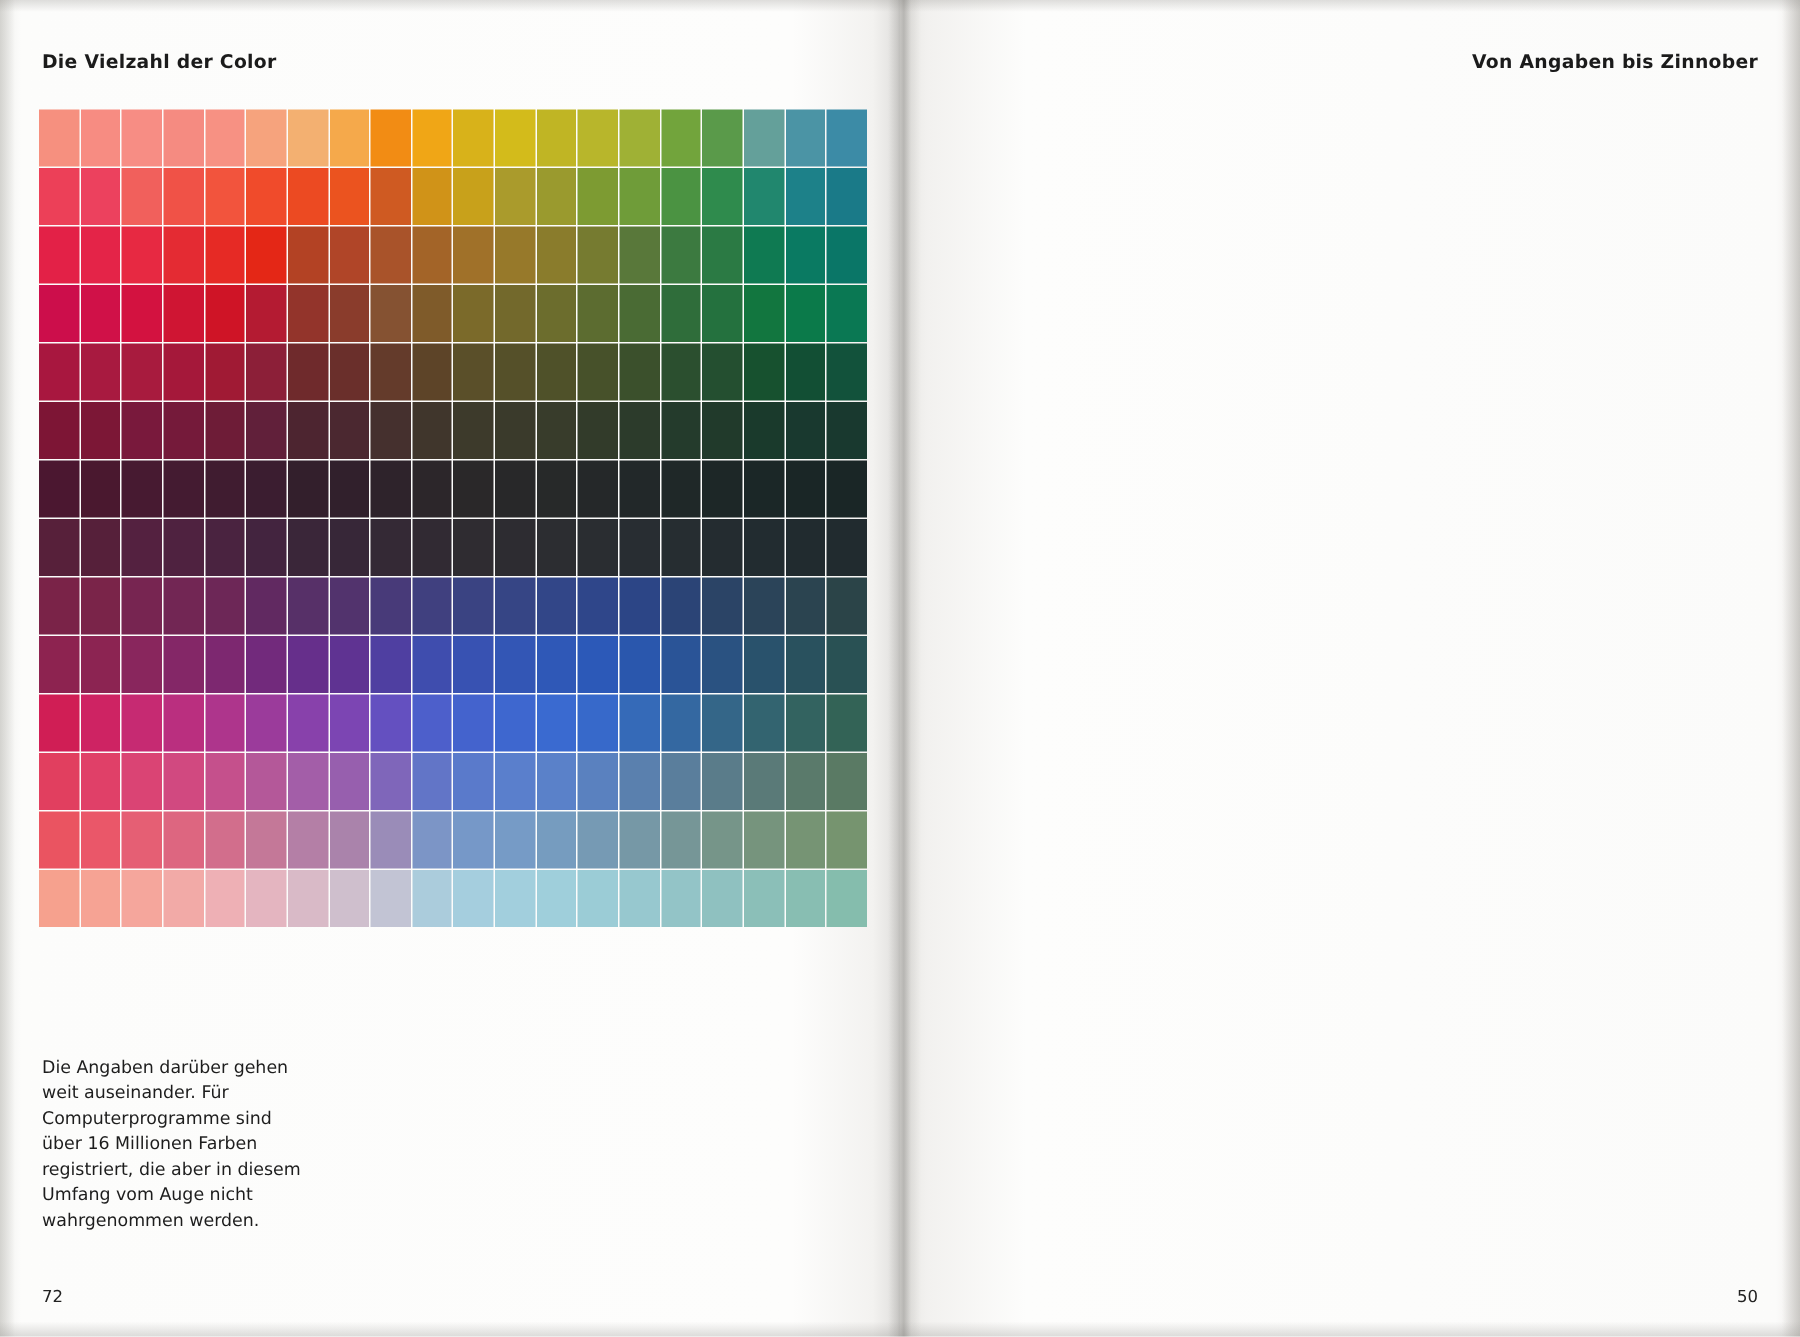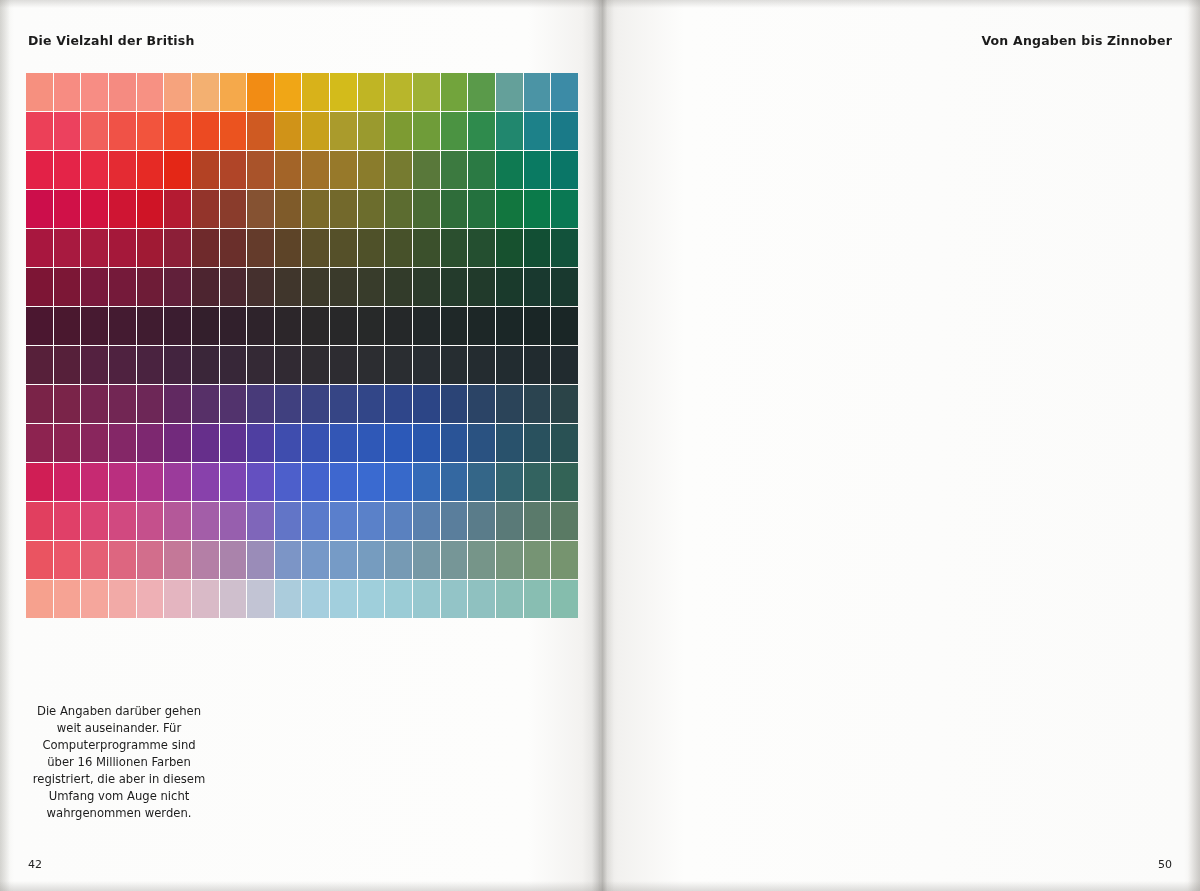--- a/index.html
+++ b/index.html
@@ -47,30 +47,30 @@
     display:grid;grid-template-columns:repeat(20,1fr);
     width:552px;gap:1px 1px;}
   .swatch-cell{width:100%;height:38px;}
 
   
   .lp-cols{position:absolute;left:28px;top:703px;width:545px;
     display:flex;gap:24px;}
   .lp-col{width:182px;}
   .body-h{font-weight:bold;font-size:11.6px;line-height:1.42;color:#111;margin:0 0 11px 0;}
   .body-p{font-size:11.6px;line-height:1.46;color:#1d1d1d;margin:0 0 11px 0;}
-  .body-p:last-child{margin-bottom:0;text-align:center;}
+  .body-p:last-child{margin-bottom:0;}
 </style>
 </head>
 <body>
 
 <div class="spread">
 
   <div class="page page-left">
 
-    <div class="runhead runhead-left">Die Vielzahl der British</div>
+    <div class="runhead runhead-left">Die Vielzahl der Color</div>
 
     <div class="swatch-grid" id="swatch-grid">
         <div class="swatch-cell" style="background: rgb(246, 144, 127);"></div>
         <div class="swatch-cell" style="background: rgb(247, 140, 130);"></div>
         <div class="swatch-cell" style="background: rgb(247, 141, 132);"></div>
         <div class="swatch-cell" style="background: rgb(245, 139, 129);"></div>
         <div class="swatch-cell" style="background: rgb(247, 145, 131);"></div>
         <div class="swatch-cell" style="background: rgb(246, 163, 125);"></div>
         <div class="swatch-cell" style="background: rgb(243, 176, 113);"></div>
         <div class="swatch-cell" style="background: rgb(245, 169, 75);"></div>
@@ -349,21 +349,21 @@
       </div>
 
     <div class="lp-cols">
       <div class="lp-col">
         <div class="body-p">Die Angaben darüber gehen weit auseinander. Für Computerprogramme sind über 16 Millionen Farben registriert, die aber in diesem Umfang vom Auge nicht wahrgenommen werden.</div>
       </div>
       <div class="lp-col">
       </div>
     </div>
 
-    <div class="folio folio-left">42</div>
+    <div class="folio folio-left">72</div>
   </div>
 
   <div class="page page-right">
 
     <div class="runhead runhead-right">Von Angaben bis Zinnober</div>
 
     <div class="folio folio-right">50</div>
   </div>
 
   <div class="gutter"></div>

